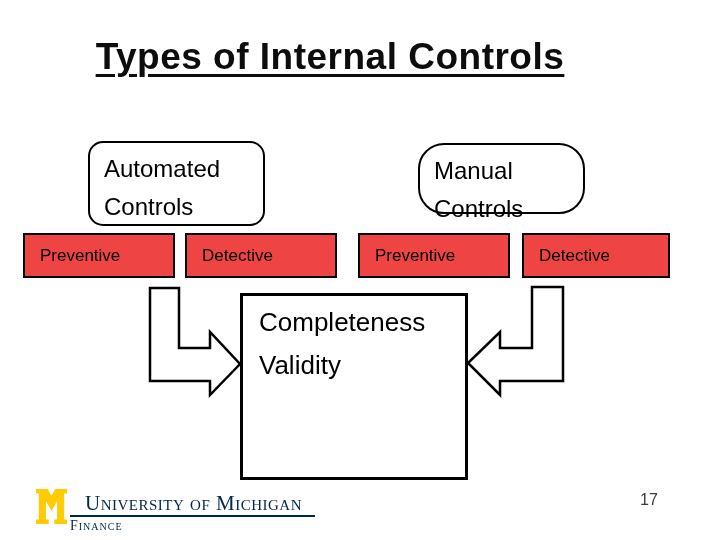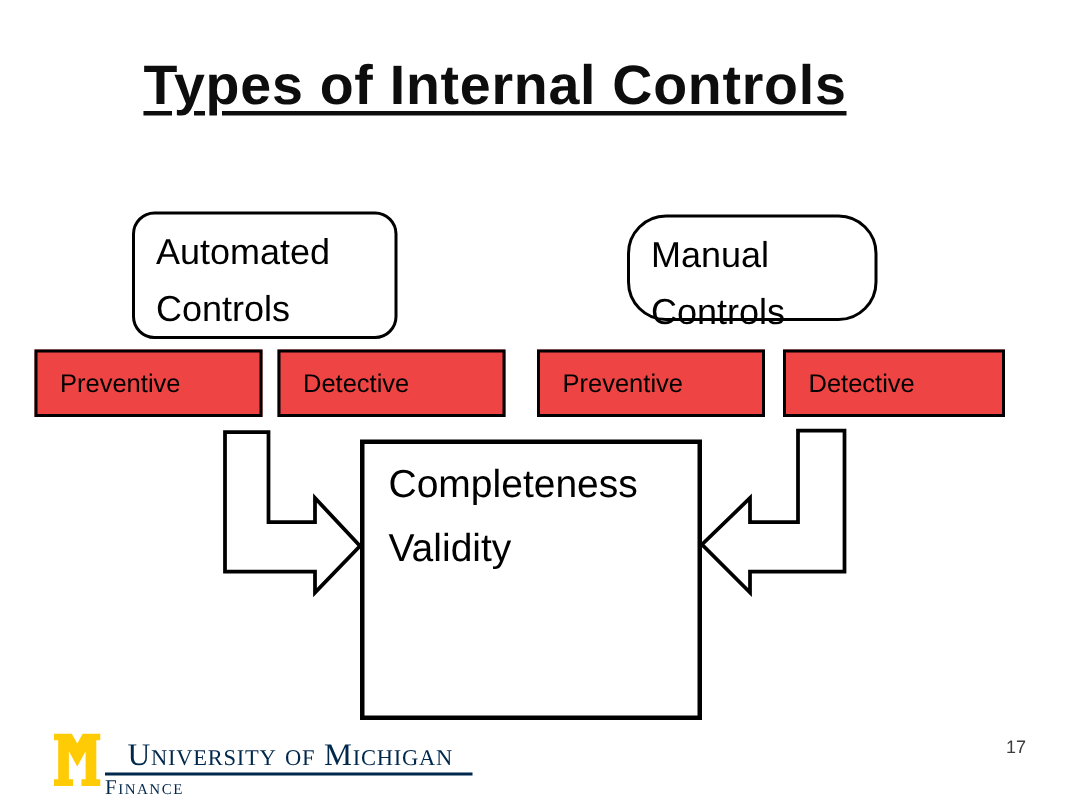--- a/index.html
+++ b/index.html
@@ -115,22 +115,22 @@
     font-size: 14px;
     letter-spacing: 1px;
     color: var(--navy, #00274c);
     padding-top: 1px;
   }
   .page-number {
     position: absolute;
     left: 640px;
     top: 491px;
     width: 44px;
-    text-align: right;
-    font-size: 12px;
+    text-align: left;
+    font-size: 16px;
     color: #3c3c3c;
   }
 </style>
 </head>
 <body>
 
 <div class="slide">
 
   <h1 class="title">Types of Internal Controls</h1>
 

